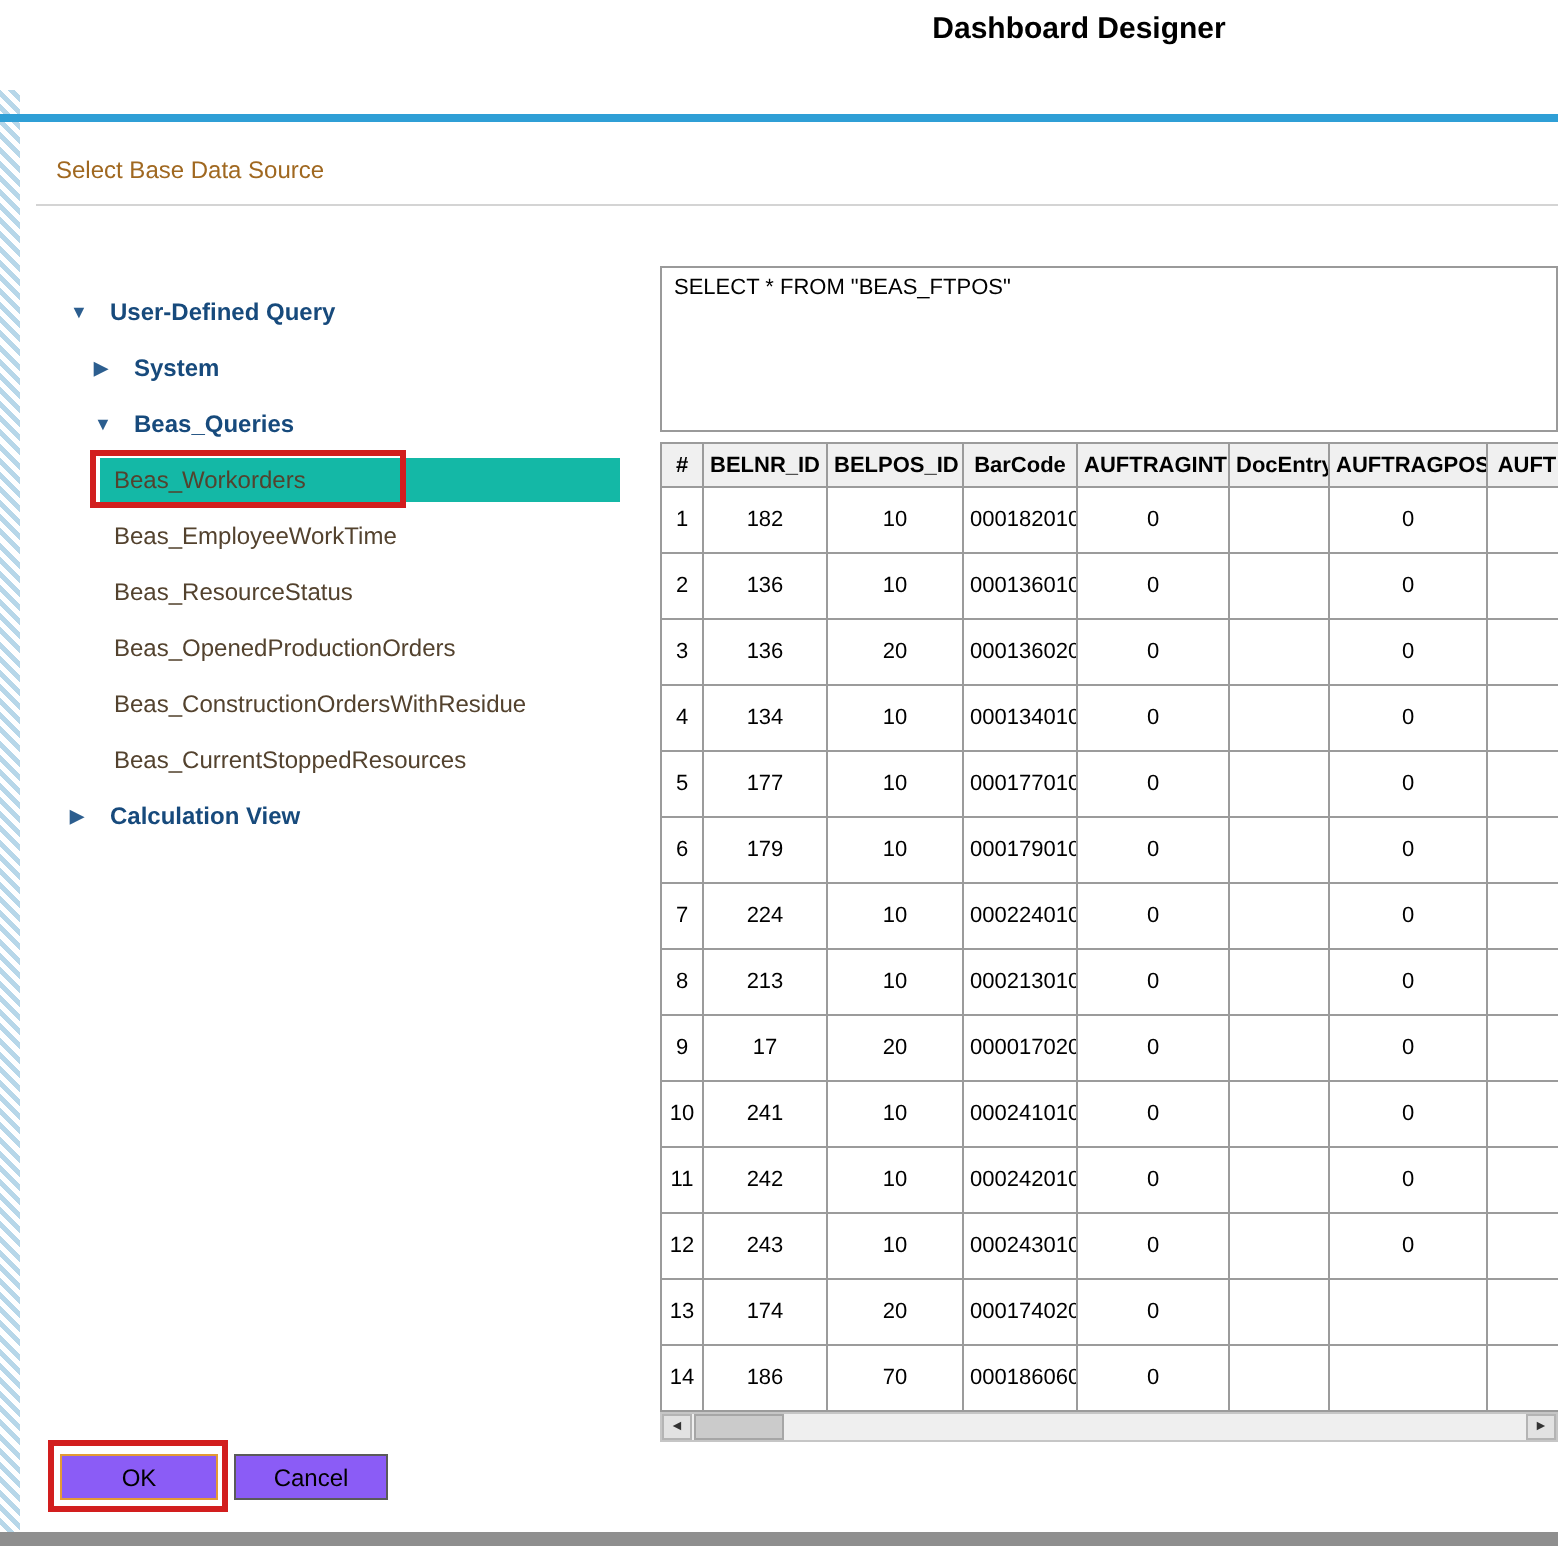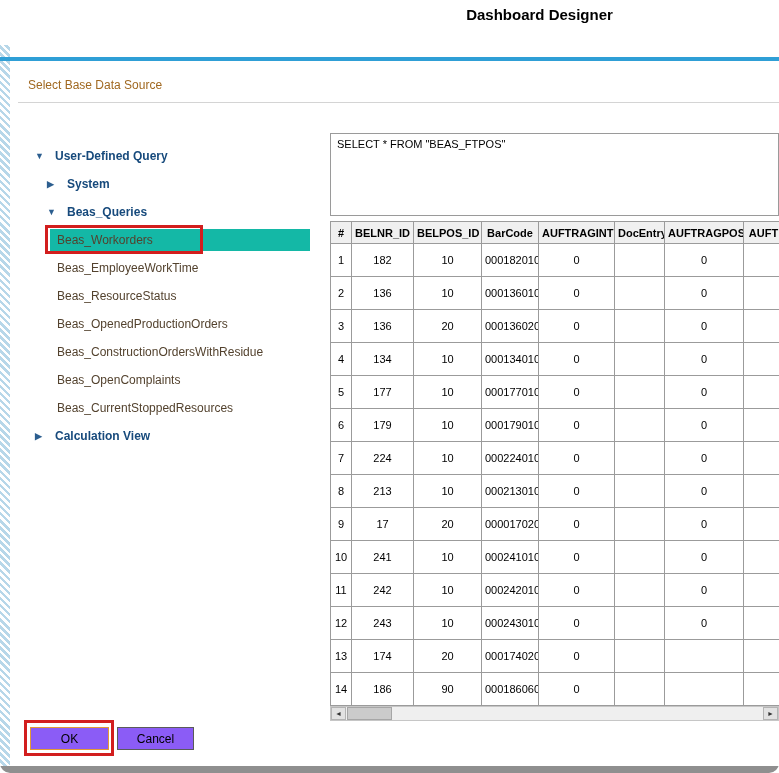--- a/index.html
+++ b/index.html
@@ -1,17 +1,17 @@
 <!DOCTYPE html>
 <html><head>
 <meta charset="utf-8">
 <style>
   * { margin:0; padding:0; box-sizing:border-box; }
   html,body { background:#fff; font-family:"Liberation Sans", sans-serif; }
-  #screen { position:relative; width:779px; height:773px; background:#fff; overflow:hidden;border-radius:10px; }
+  #screen { position:relative; width:779px; height:773px; background:#fff; overflow:hidden; }
 
   .app-title { position:absolute; top:6px; left:300px; right:0; text-align:center;
                font-size:15px; font-weight:bold; color:#000; }
 
   .stripe-strip { position:absolute; left:0; top:45px; width:10px; height:721px;
                   background:repeating-linear-gradient(45deg,#ffffff 0 2.5px,#b7d7e9 2.5px 5px); }
   .topline { position:absolute; left:0; right:0; top:57px; height:4px; background:#2f9fd6; }
 
   .dialog-heading { position:absolute; left:28px; top:78px; font-size:12px; color:#a06820; }
   .heading-sep { position:absolute; left:18px; top:102px; width:761px; height:1px; background:#d4d4d4; }
@@ -104,23 +104,20 @@
       <div class="tree-row l2">
         <span class="tl">Beas_ResourceStatus</span>
       </div>
       <div class="tree-row l2">
         <span class="tl">Beas_OpenedProductionOrders</span>
       </div>
       <div class="tree-row l2">
         <span class="tl">Beas_ConstructionOrdersWithResidue</span>
       </div>
       <div class="tree-row l2">
-        <span class="tl">Beas_OpenComplaints</span>
-      </div>
-      <div class="tree-row l2">
         <span class="tl">Beas_CurrentStoppedResources</span>
       </div>
       <div class="tree-row l0 bold">
         <span class="tw">▶</span>
         <span class="tl">Calculation View</span>
       </div>
     </div>
 
   <div class="sql-box">SELECT * FROM "BEAS_FTPOS"</div>
 
@@ -265,21 +262,21 @@
             <td>20</td>
             <td>000174020</td>
             <td>0</td>
             <td></td>
             <td></td>
             <td></td>
           </tr>
           <tr>
             <td>14</td>
             <td>186</td>
-            <td>90</td>
+            <td>70</td>
             <td>000186060</td>
             <td>0</td>
             <td></td>
             <td></td>
             <td></td>
           </tr>
         </tbody>
     </table>
   </div>
 

